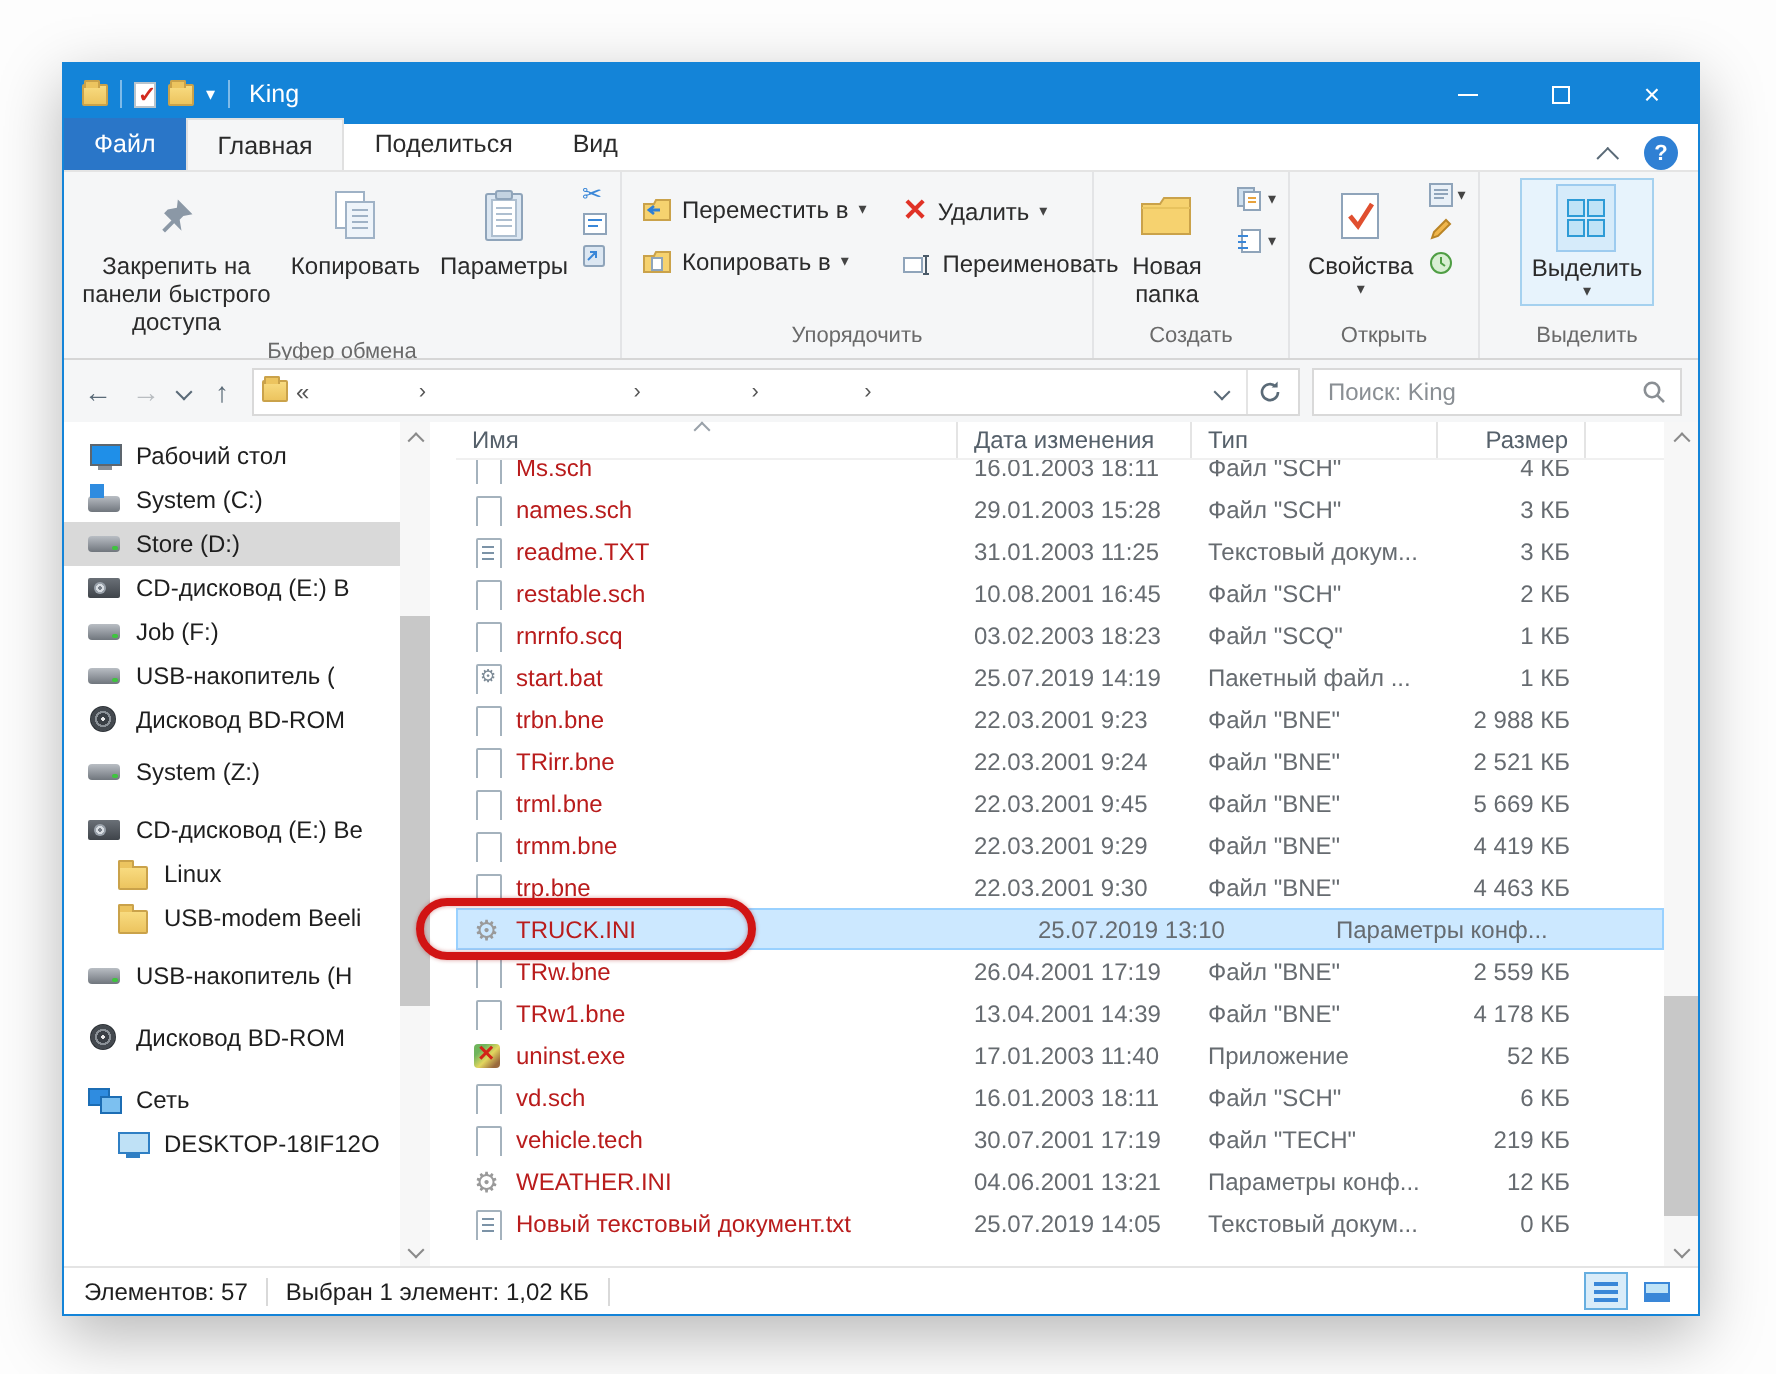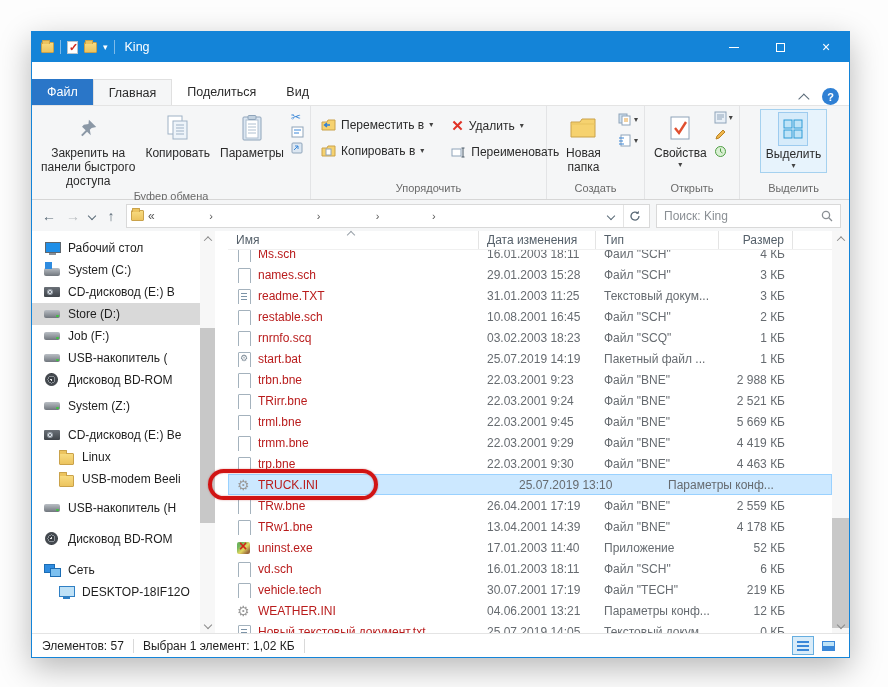--- a/index.html
+++ b/index.html
@@ -19,21 +19,21 @@
   .mini-folder::before{content:"";position:absolute;left:0;top:-3px;width:6px;height:3px;background:#ecc45f;border:1px solid #caa24a;border-bottom:none;border-radius:1px 1px 0 0;}
   .mini-check{width:11px;height:13px;background:#fff;border:1px solid #b9c4cc;position:relative;}
   .mini-check::after{content:"✓";position:absolute;left:1px;top:-1px;color:#d22b1f;font-size:11px;font-weight:bold;}
   .qat-chevron{font-size:9px;color:#fff;line-height:1;}
   .title-text{margin-left:10px;font-size:12.5px;}
   .win-controls{margin-left:auto;display:flex;height:100%;}
   .win-btn{width:46px;height:100%;display:flex;align-items:center;justify-content:center;color:#fff;font-size:14px;}
   .glyph-min{width:10px;height:1px;background:#fff;}
   .glyph-max{width:9px;height:9px;border:1px solid #fff;}
   
-  .tabsrow{height:44px;background:#fff;display:flex;align-items:flex-end;flex:none;border-bottom:1px solid #e4e4e4;}
+  .tabsrow{height:24px;background:#fff;display:flex;align-items:flex-end;flex:none;border-bottom:1px solid #e4e4e4;}
   .tab-file{background:var(--file-tab);color:#fff;font-size:12.5px;padding:5px 15px;height:26px;display:flex;align-items:center;}
   .tab{font-size:12.5px;color:#2b2b2b;padding:5px 15px;height:26px;display:flex;align-items:center;}
   .tab.active{background:#f5f6f7;border:1px solid #e0e0e0;border-bottom:none;}
   .tabs-right{margin-left:auto;display:flex;align-items:center;gap:12px;padding-right:10px;}
   .collapse-chev{width:8px;height:8px;border-left:1.5px solid #5a6a77;border-top:1.5px solid #5a6a77;transform:rotate(45deg) translateY(3px);}
   .help-btn{width:17px;height:17px;border-radius:50%;background:var(--help-blue);color:#fff;font-size:11px;font-weight:bold;display:flex;align-items:center;justify-content:center;}
   
   .ribbon{height:94px;background:#f5f6f7;display:flex;flex:none;border-bottom:1px solid #d6d6d6;}
   .rgroup{display:flex;flex-direction:column;border-right:1px solid #e3e4e6;flex:none;}
   .rg-body{flex:1;display:flex;align-items:flex-start;padding:3px 4px 0 4px;}
@@ -392,27 +392,27 @@
   <div class="main">
     <div class="sidebar">
         <div class="side-item" style="padding-left: 12px;">
           <span class="si monitor-icon"></span>
           <span class="si-label">Рабочий стол</span>
         </div>
         <div class="side-item" style="padding-left: 12px;">
           <span class="si os-drive-icon"></span>
           <span class="si-label">System (C:)</span>
         </div>
+        <div class="side-item sel" style="padding-left: 12px;">
+          <span class="si drive-icon"></span>
+          <span class="si-label">Store (D:)</span>
+        </div>
         <div class="side-item" style="padding-left: 12px;">
           <span class="si cd-drive-icon"></span>
           <span class="si-label">CD-дисковод (E:) В</span>
-        </div>
-        <div class="side-item sel" style="padding-left: 12px;">
-          <span class="si drive-icon"></span>
-          <span class="si-label">Store (D:)</span>
         </div>
         <div class="side-item" style="padding-left: 12px;">
           <span class="si drive-icon"></span>
           <span class="si-label">Job (F:)</span>
         </div>
         <div class="side-item" style="padding-left: 12px;">
           <span class="si drive-icon"></span>
           <span class="si-label">USB-накопитель (</span>
         </div>
         <div class="side-item" style="padding-left: 12px;">

